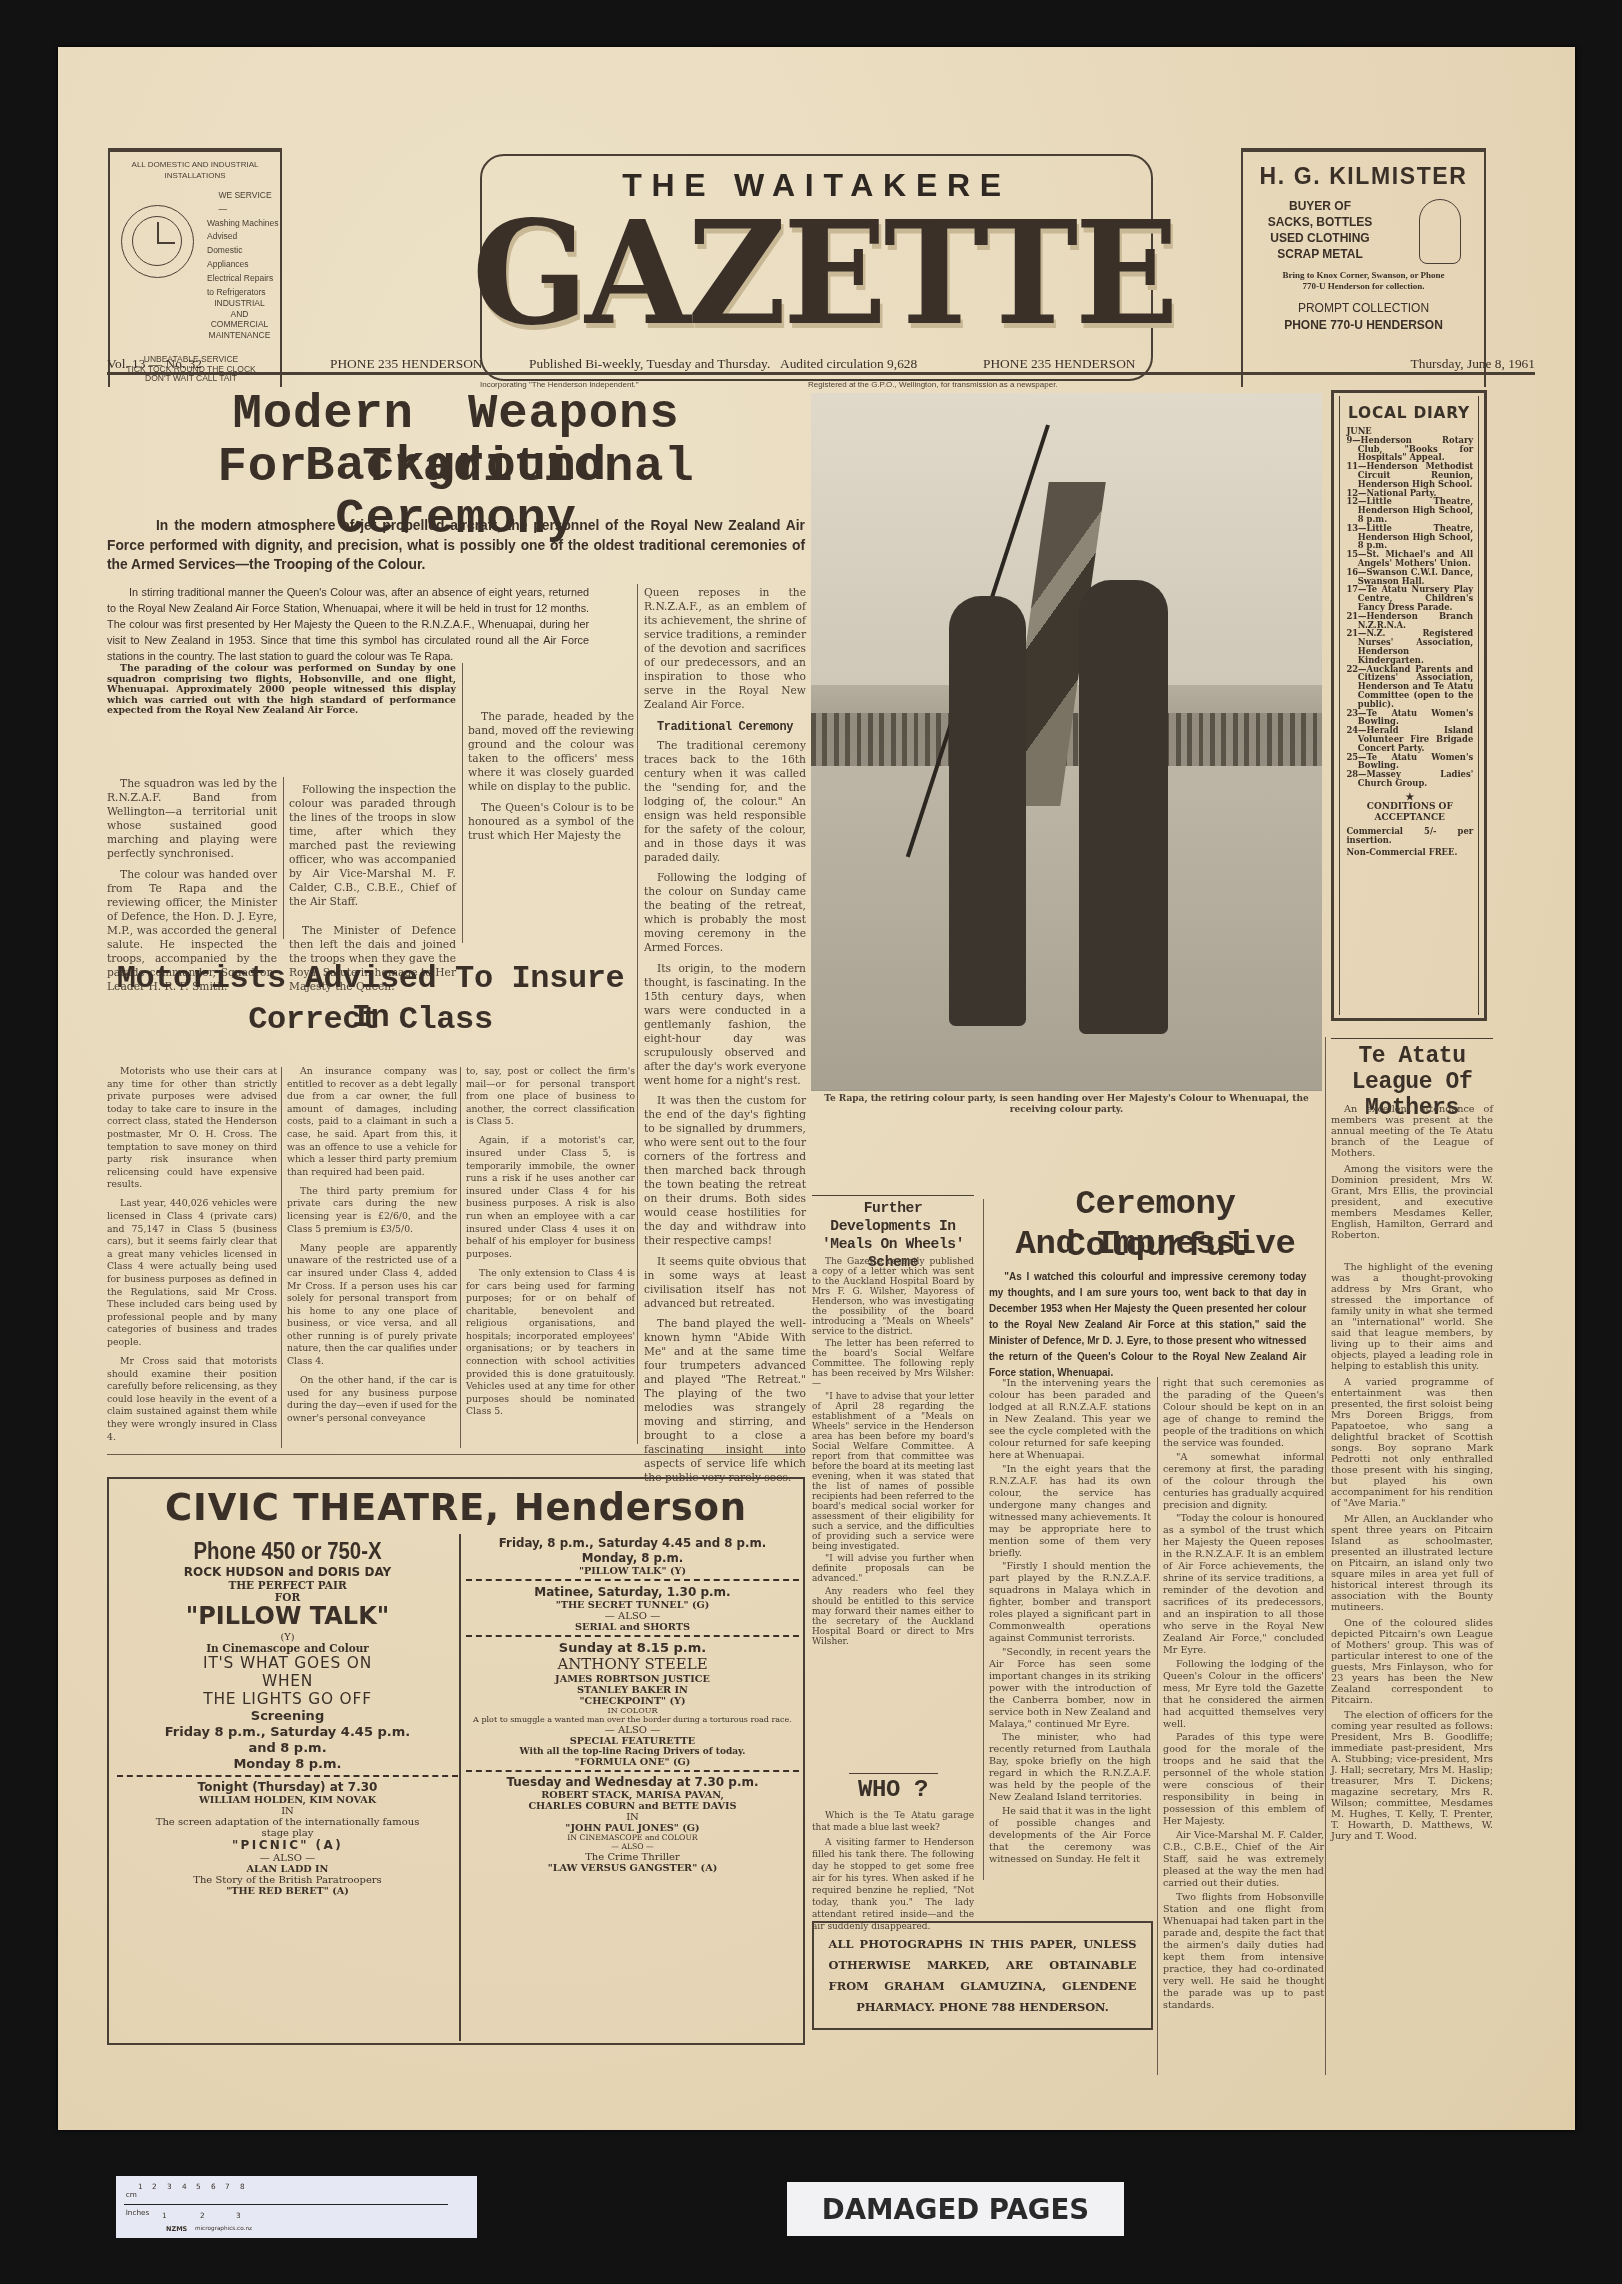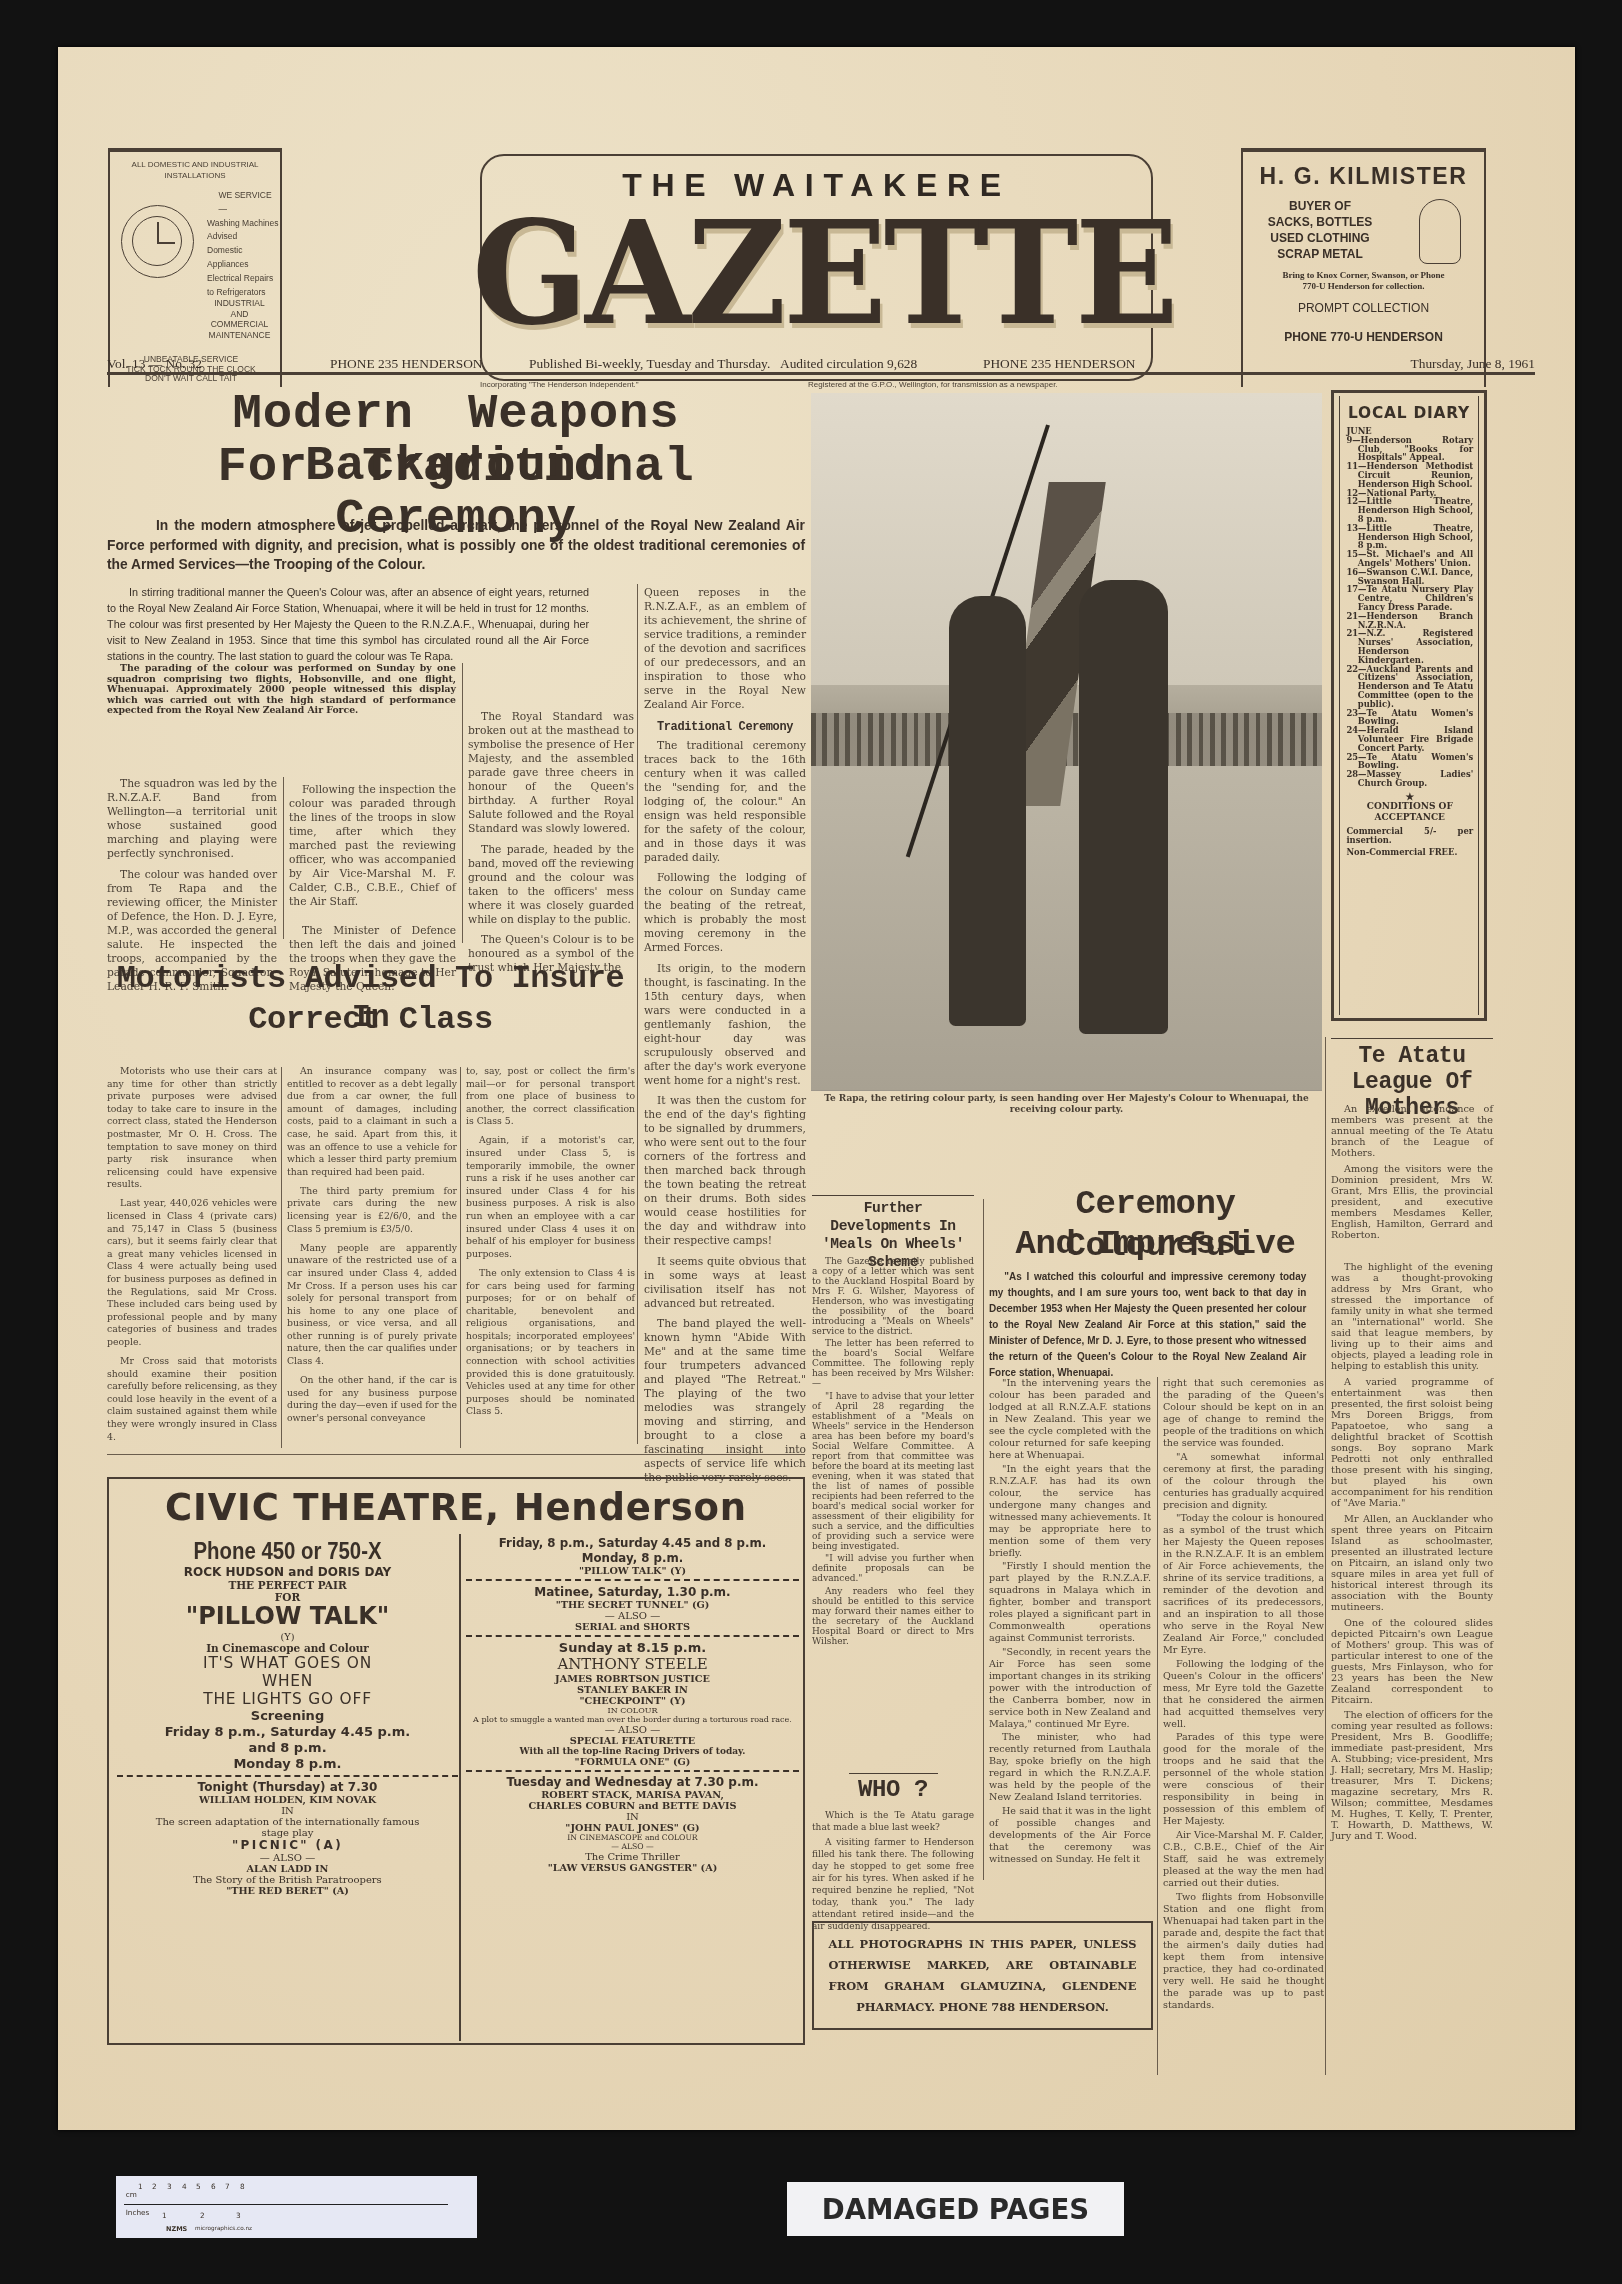--- a/index.html
+++ b/index.html
@@ -87,21 +87,21 @@
     <div style="font-size:23px;font-weight:bold;letter-spacing:1.6px">H. G. KILMISTER</div>
     <div style="font-size:12px;font-weight:bold;line-height:16px;margin-top:8px;width:154px;text-align:center">
       <div>BUYER OF</div>
       <div>SACKS, BOTTLES</div>
       <div>USED CLOTHING</div>
       <div>SCRAP METAL</div>
     </div>
     <div style="position:absolute;right:23px;top:47px;width:42px;height:65px;border:1.6px solid #4a3f35;border-radius:21px 21px 8px 8px"></div>
     <div style="font-family:'Liberation Serif',serif;font-weight:bold;font-size:9px;line-height:10.5px;padding:8px 32px 0">Bring to Knox Corner, Swanson, or Phone 770-U Henderson for collection.</div>
     <div style="font-size:12px;margin-top:9.7px">PROMPT COLLECTION</div>
-    <div style="font-size:12px;font-weight:bold;margin-top:15px">PHONE 770-U HENDERSON</div>
+    <div style="font-size:12px;font-weight:bold;margin-top:3px">PHONE 770-U HENDERSON</div>
   </div>
 
   <div class="abs dateline">
     <span style="left:0">Vol. 13 — No. 32</span>
     <span style="left:223px">PHONE 235 HENDERSON</span>
     <span style="left:422px">Published Bi-weekly, Tuesday and Thursday.</span>
     <span style="left:673px">Audited circulation 9,628</span>
     <span style="left:876px">PHONE 235 HENDERSON</span>
     <span style="right:0">Thursday, June 8, 1961</span>
   </div>
@@ -119,21 +119,20 @@
     <p>The squadron was led by the R.N.Z.A.F. Band from Wellington—a territorial unit whose sustained good marching and playing were perfectly synchronised.</p>
     <p>The colour was handed over from Te Rapa and the reviewing officer, the Minister of Defence, the Hon. D. J. Eyre, M.P., was accorded the general salute. He inspected the troops, accompanied by the parade commander, Squadron-Leader H. R. F. Smith.</p>
   </div>
   <div class="rule-v" style="left:225px;top:730px;height:162px"></div>
   <div class="abs body-text" style="left:231px;top:736px;width:167px">
     <p>Following the inspection the colour was paraded through the lines of the troops in slow time, after which they marched past the reviewing officer, who was accompanied by Air Vice-Marshal M. F. Calder, C.B., C.B.E., Chief of the Air Staff.</p>
     <p style="margin-top:14.6px">The Minister of Defence then left the dais and joined the troops when they gave the Royal Salute in homage to Her Majesty the Queen.</p>
   </div>
   <div class="rule-v" style="left:404px;top:616px;height:280px"></div>
   <div class="abs body-text" style="left:410px;top:663px;width:166px">
-    <p>The Royal Standard was broken out at the masthead to symbolise the presence of Her Majesty, and the assembled parade gave three cheers in honour of the Queen's birthday. A further Royal Salute followed and the Royal Standard was slowly lowered.</p>
     <p>The parade, headed by the band, moved off the reviewing ground and the colour was taken to the officers' mess where it was closely guarded while on display to the public.</p>
     <p>The Queen's Colour is to be honoured as a symbol of the trust which Her Majesty the</p>
   </div>
   <div class="rule-v" style="left:579px;top:537px;height:860px"></div>
   <div class="abs body-text" style="left:586px;top:539px;width:162px">
     <p style="text-indent:0">Queen reposes in the R.N.Z.A.F., as an emblem of its achievement, the shrine of service traditions, a reminder of the devotion and sacrifices of our predecessors, and an inspiration to those who serve in the Royal New Zealand Air Force.</p>
     <div class="hl" style="font-size:12px;margin:8px 0 4.9px">Traditional Ceremony</div>
     <p>The traditional ceremony traces back to the 16th century when it was called the "sending for, and the lodging of, the colour." An ensign was held responsible for the safety of the colour, and in those days it was paraded daily.</p>
     <p>Following the lodging of the colour on Sunday came the beating of the retreat, which is probably the most moving ceremony in the Armed Forces.</p>
     <p>Its origin, to the modern thought, is fascinating. In the 15th century days, when wars were conducted in a gentlemanly fashion, the eight-hour day was scrupulously observed and after the day's work everyone went home for a night's rest.</p>

